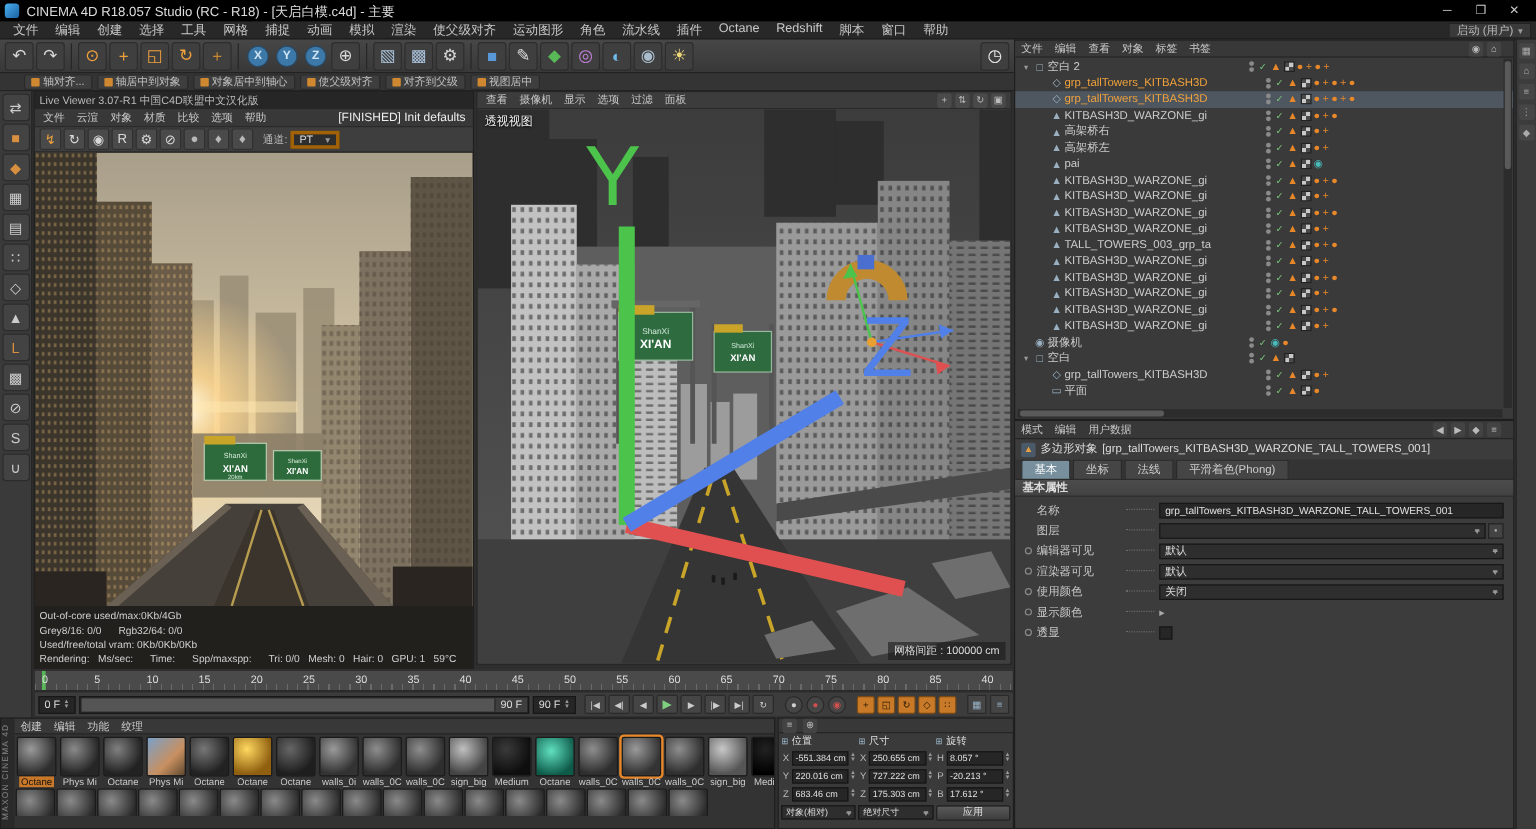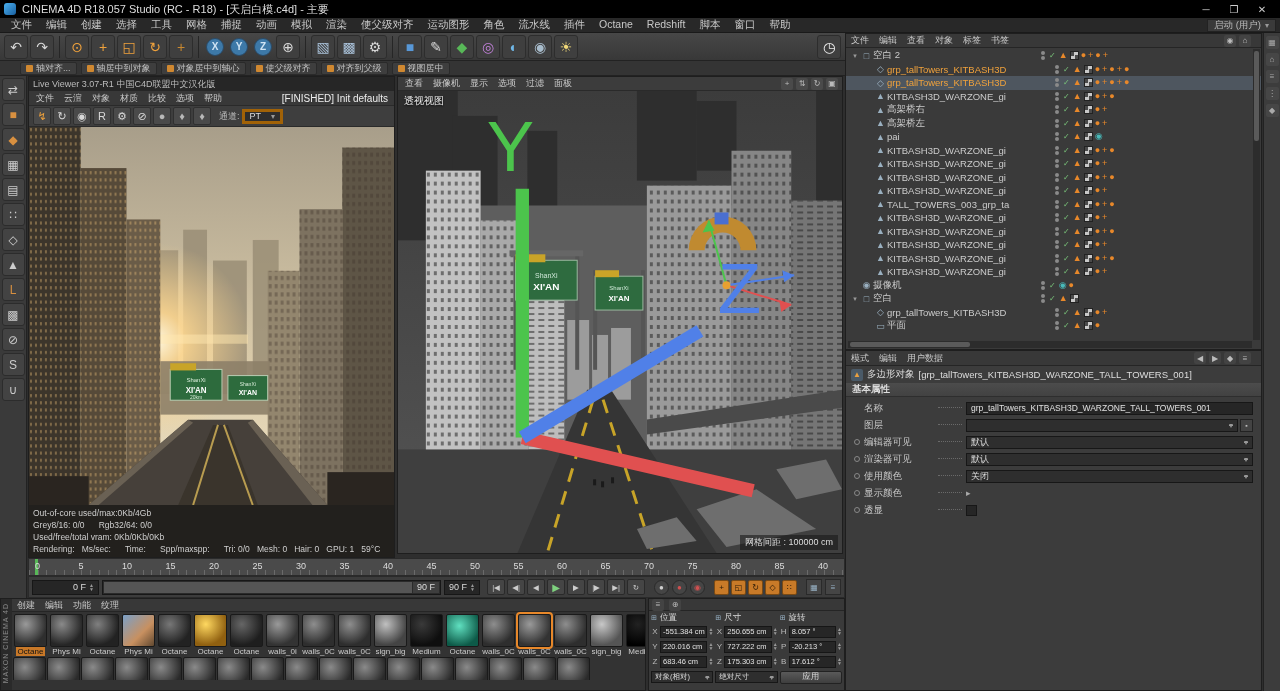--- a/index.html
+++ b/index.html
@@ -871,20 +871,26 @@
           <span class="mini-ico">▶</span>
           <span class="mini-ico">◆</span>
           <span class="mini-ico">≡</span>
         </span>
     </div>
     <div class="am-objheader">
       <span class="obj-ico">▲</span>
       <span>多边形对象</span>
       <span>[grp_tallTowers_KITBASH3D_WARZONE_TALL_TOWERS_001]</span>
     </div>
+    <div class="am-tabs" id="am-tabs">
+        <span class="am-tab act">基本</span>
+        <span class="am-tab">坐标</span>
+        <span class="am-tab">法线</span>
+        <span class="am-tab">平滑着色(Phong)</span>
+      </div>
     <div class="am-section">基本属性</div>
     <div id="am-fields">
         <div class="am-row">
           <span class="adot hid"></span>
           <span class="am-label">名称</span>
           <span class="leader"></span>
           <span class="am-input">grp_tallTowers_KITBASH3D_WARZONE_TALL_TOWERS_001</span>
         </div>
         <div class="am-row">
           <span class="adot hid"></span>
@@ -957,21 +963,21 @@
       <span class="tick" style="left: 571.5px;">65</span>
       <span class="tick" style="left: 615px;">70</span>
       <span class="tick" style="left: 658.5px;">75</span>
       <span class="tick" style="left: 702px;">80</span>
       <span class="tick" style="left: 745.5px;">85</span>
       <span class="tick" style="left: 789px;">40</span>
     </div>
 
   <div id="playback">
     <span class="fbox">
-      <b style="font-weight:normal;margin-left:36px;">0 F</b>
+      <b style="font-weight:normal;">0 F</b>
       <span class="fspin">
           <i>▲</i>
           <i>▼</i>
         </span>
     </span>
     <span id="pslider">
       <span id="prange">
           <b>90 F</b>
         </span>
     </span>

